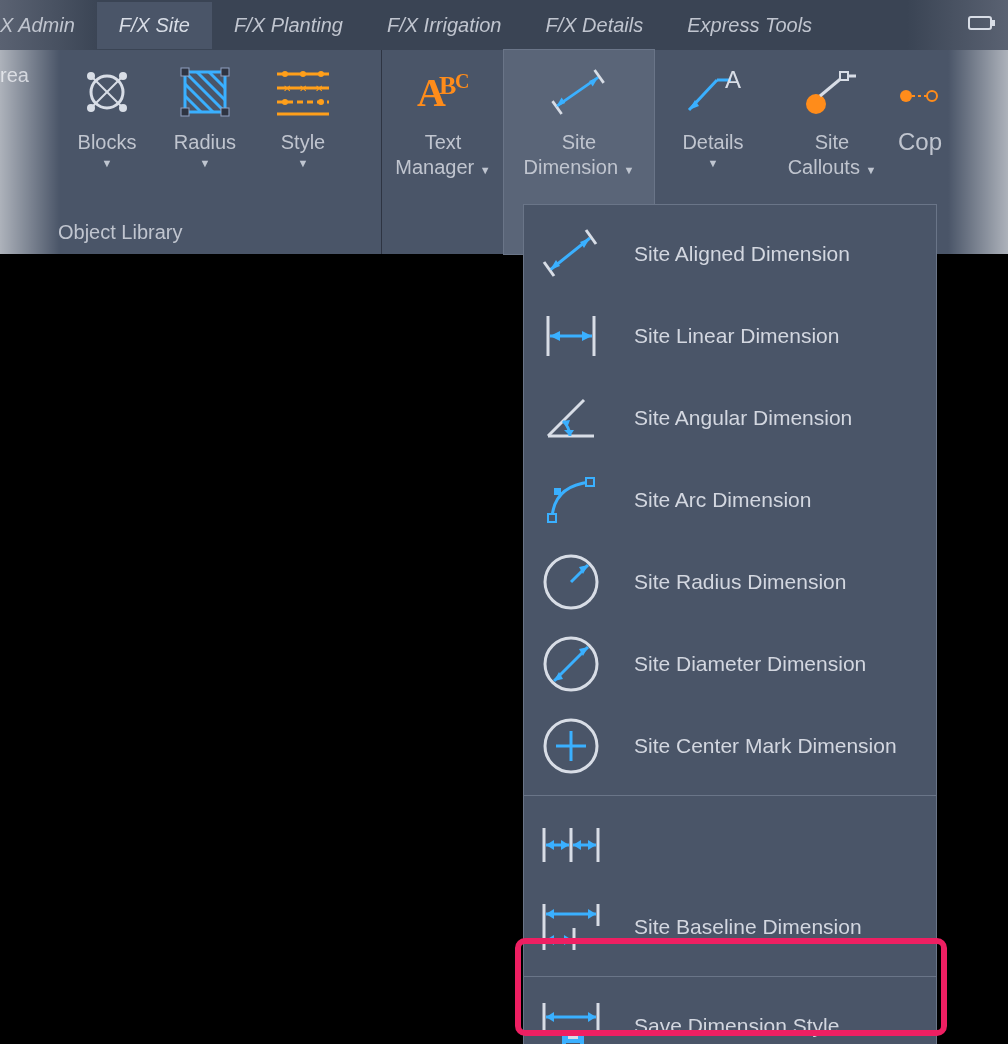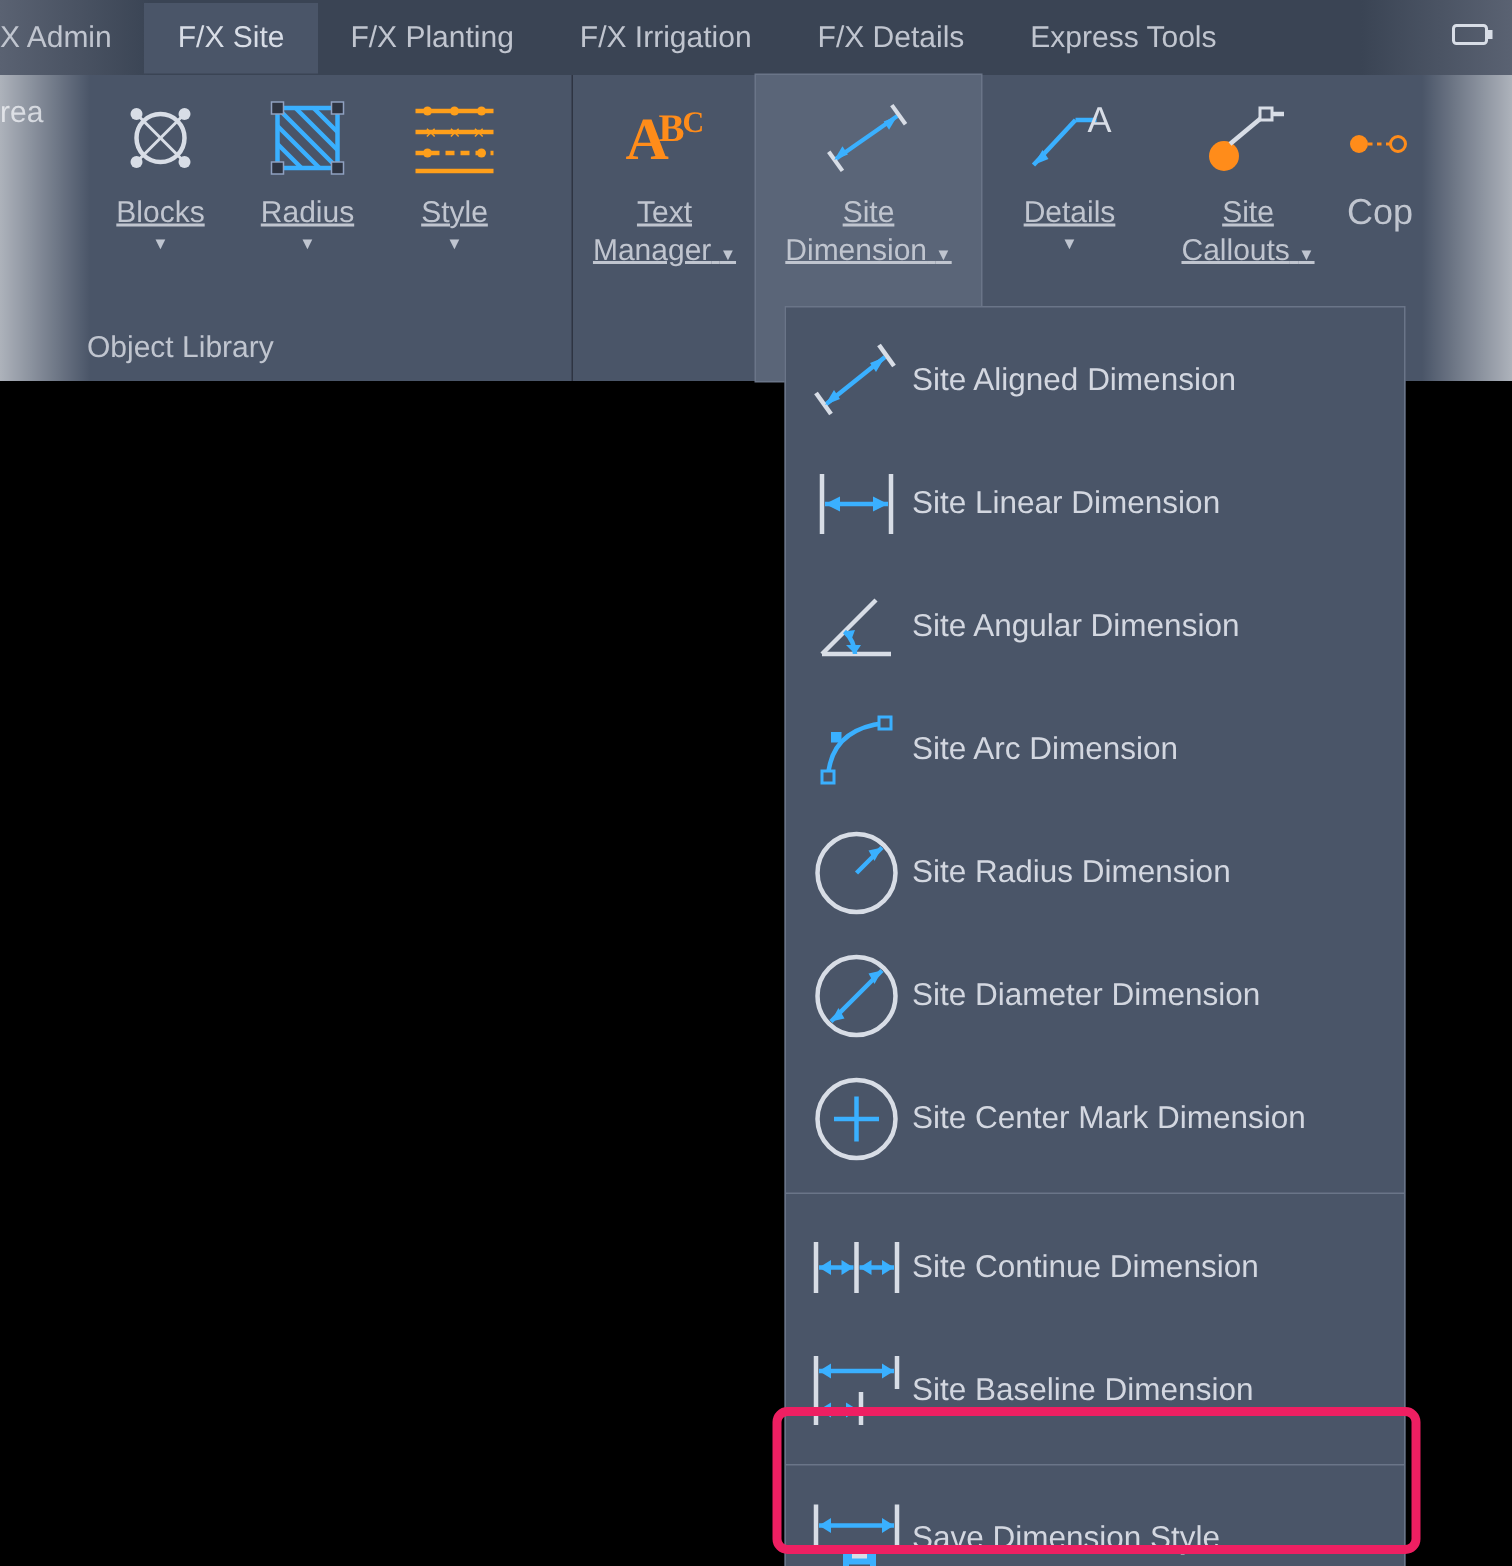--- a/index.html
+++ b/index.html
@@ -21,20 +21,21 @@
     height: 50px;
     padding-left: 0;
     background: linear-gradient(to right, #5a6272 0%, #3a4454 10%, #3a4454 90%, #5a6272 100%);
   }
   .tab {
     padding: 12px 22px;
     color: #c0c5cf;
     font-size: 20px;
     cursor: pointer;
     white-space: nowrap;
+    font-style: italic;
   }
   .tab.active {
     background: #4a5568;
     color: #d8dde6;
   }
   .tab.cut-left {
     padding-left: 0;
   }
   .battery-ico {
     margin-left: auto;
@@ -91,21 +92,20 @@
     outline: 1px solid #6a7588;
   }
   .rbtn .ico {
     width: 64px; height: 64px;
     display:flex; align-items:center; justify-content:center;
     margin-bottom: 6px;
   }
   .rbtn .lbl {
     text-align:center;
     line-height:1.25;
-    text-decoration:underline;
   }
   .rbtn .dd {
     font-size: 11px;
     color:#bfc5d0;
     margin-top:2px;
   }
   .left-cut {
     color:#c0c5cf;
     font-size:20px;
     padding: 14px 10px 0 0;
@@ -125,21 +125,21 @@
     width: 414px;
     background: #4a5568;
     border: 1px solid #6a7588;
     z-index: 3;
   }
   .fly-section { padding: 8px 0; }
   .fly-sep { height:1px; background:#6a7588; margin: 0; }
   .fly-item {
     display:flex;
     align-items:center;
-    gap: 4px;
+    gap: 30px;
     padding: 8px 14px;
     color:#d3d7e0;
     font-size:21px;
     cursor:pointer;
   }
   .fly-item .fi-ico {
     width:66px; height:66px;
     display:flex; align-items:center; justify-content:center;
     flex-shrink:0;
   }
@@ -411,21 +411,20 @@
           <line x1="33" y1="8" x2="33" y2="42" stroke="#d8dde6" stroke-width="3"></line>
           <line x1="60" y1="8" x2="60" y2="42" stroke="#d8dde6" stroke-width="3"></line>
           <line x1="8" y1="25" x2="31" y2="25" stroke="#3ab0ff" stroke-width="3"></line>
           <line x1="35" y1="25" x2="58" y2="25" stroke="#3ab0ff" stroke-width="3"></line>
           <polygon points="8,25 16,20 16,30" fill="#3ab0ff"></polygon>
           <polygon points="31,25 23,20 23,30" fill="#3ab0ff"></polygon>
           <polygon points="35,25 43,20 43,30" fill="#3ab0ff"></polygon>
           <polygon points="58,25 50,20 50,30" fill="#3ab0ff"></polygon>
         </svg>
       </div>
-      <span>Site Continue Dimension</span>
     </div>
     <div class="fly-item">
       <div class="fi-ico">
         <svg width="66" height="58" viewBox="0 0 66 58">
           <line x1="6" y1="6" x2="6" y2="52" stroke="#d8dde6" stroke-width="3"></line>
           <line x1="60" y1="6" x2="60" y2="28" stroke="#d8dde6" stroke-width="3"></line>
           <line x1="36" y1="30" x2="36" y2="52" stroke="#d8dde6" stroke-width="3"></line>
           <line x1="8" y1="16" x2="58" y2="16" stroke="#3ab0ff" stroke-width="3"></line>
           <polygon points="8,16 16,11 16,21" fill="#3ab0ff"></polygon>
           <polygon points="58,16 50,11 50,21" fill="#3ab0ff"></polygon>

